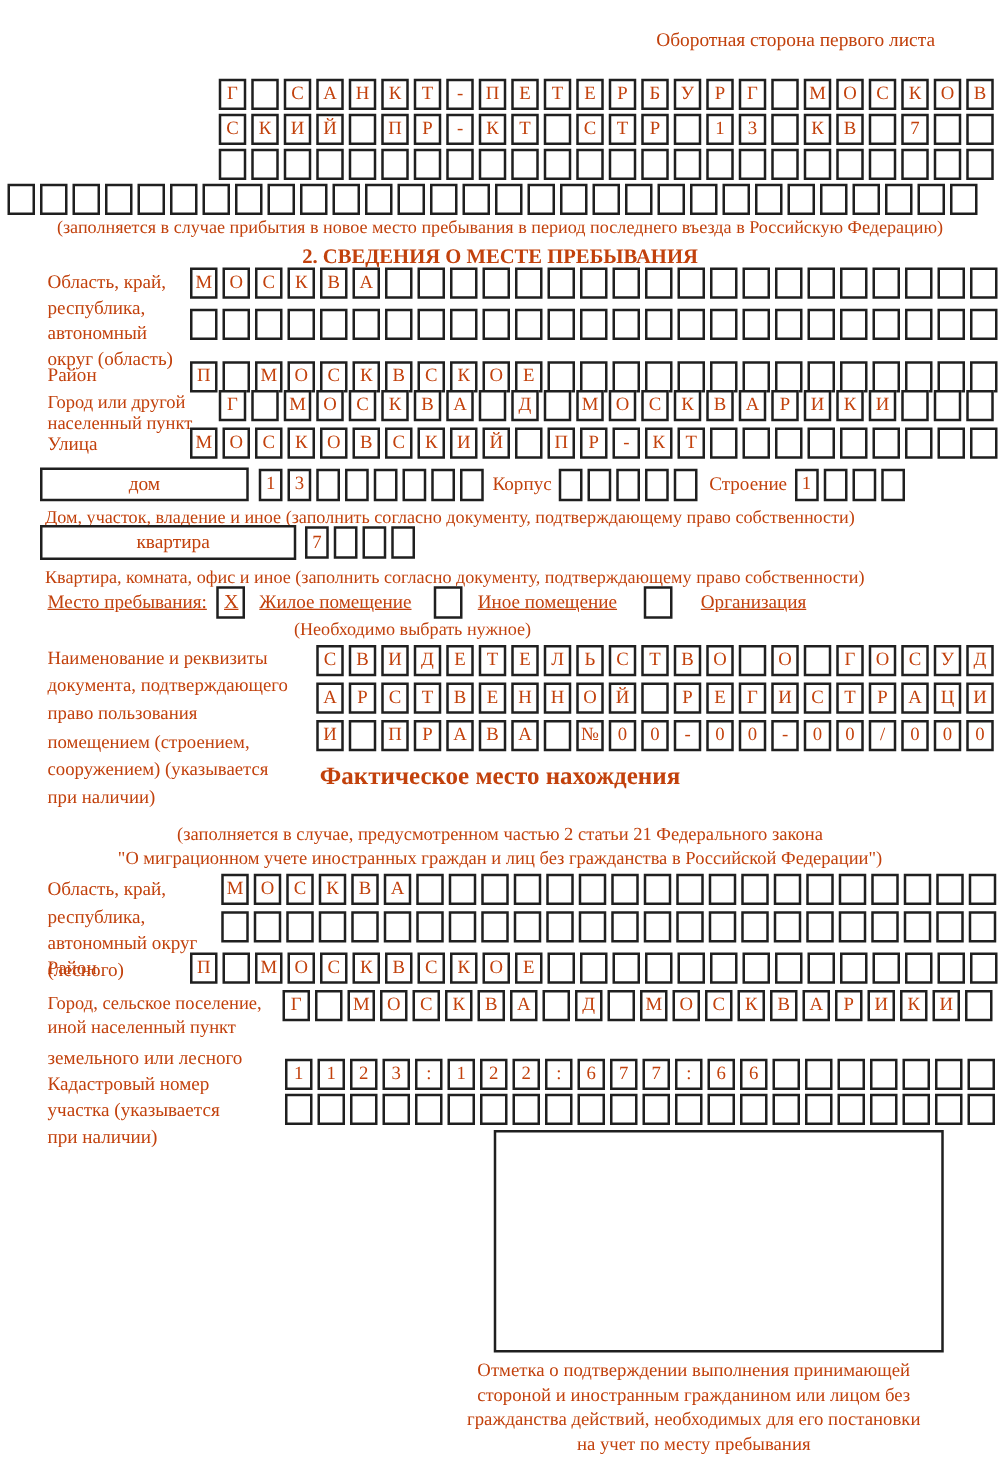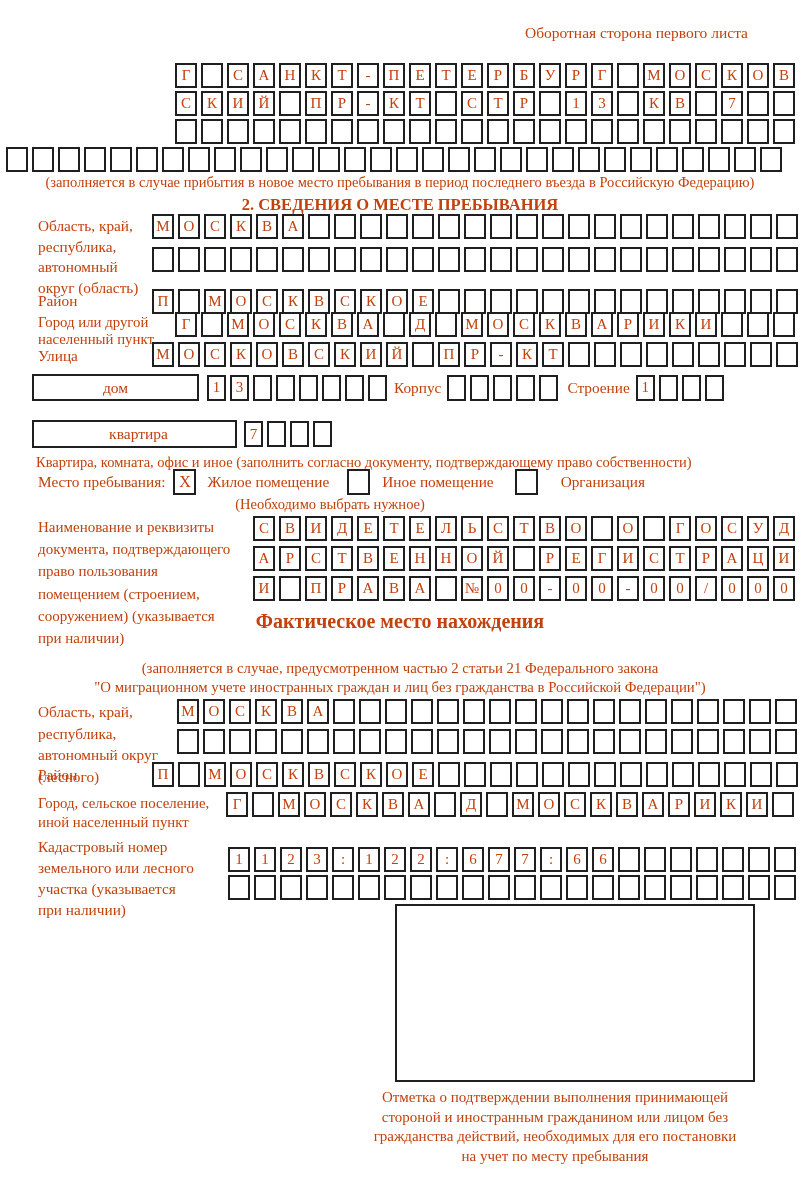--- a/index.html
+++ b/index.html
@@ -328,33 +328,34 @@
         <span class="cell"></span>
       </div>
     <div style="margin-left:9px;font-size:15.3px;">Строение</div>
     <div class="cellrow small" style="position:static;margin-left:6px;">
         <span class="cell">1</span>
         <span class="cell"></span>
         <span class="cell"></span>
         <span class="cell"></span>
       </div>
   </div>
+  <div class="lbl" style="left:36px;top:404px;font-size:14.5px;">Дом, участок, владение и иное (заполнить согласно документу, подтверждающему право собственности)</div>
 
   <div class="inline-row" style="left:32px;top:420px;">
     <div class="bigbox" style="width:205px;height:28px;padding-left:8px;">квартира</div>
     <div class="cellrow small" style="position:static;margin-left:7px;">
         <span class="cell">7</span>
         <span class="cell"></span>
         <span class="cell"></span>
         <span class="cell"></span>
       </div>
   </div>
   <div class="lbl" style="left:36px;top:452px;font-size:14.5px;">Квартира, комната, офис и иное (заполнить согласно документу, подтверждающему право собственности)</div>
 
-  <div class="inline-row" style="left:38px;top:469px;">
+  <div class="inline-row" style="left:38px;top:469px;text-decoration:underline;">
     <div style="font-size:15.3px;">Место пребывания:</div>
     <div class="checkbox" style="margin-left:8px;">X</div>
     <div style="margin-left:11px;font-size:15.3px;">Жилое помещение</div>
     <div class="checkbox" style="margin-left:18px;"></div>
     <div style="margin-left:12px;font-size:15.3px;">Иное помещение</div>
     <div class="checkbox" style="margin-left:21px;"></div>
     <div style="margin-left:23px;font-size:15.3px;">Организация</div>
   </div>
   <div class="lbl" style="left:155px;top:494px;width:350px;text-align:center;font-size:14.5px;">(Необходимо выбрать нужное)</div>
 
@@ -551,22 +552,22 @@
       <span class="cell">В</span>
       <span class="cell">А</span>
       <span class="cell">Р</span>
       <span class="cell">И</span>
       <span class="cell">К</span>
       <span class="cell">И</span>
       <span class="cell"></span>
     </div>
 
   <div class="lbl" style="left:38px;top:836px;width:185px;line-height:21px;">
+    <div>земельного или лесного</div>
     <div>Кадастровый номер</div>
-    <div>земельного или лесного</div>
     <div>участка (указывается</div>
     <div>при наличии)</div>
   </div>
   <div class="cellrow" style="left:228px;top:847px;">
       <span class="cell">1</span>
       <span class="cell">1</span>
       <span class="cell">2</span>
       <span class="cell">3</span>
       <span class="cell">:</span>
       <span class="cell">1</span>

